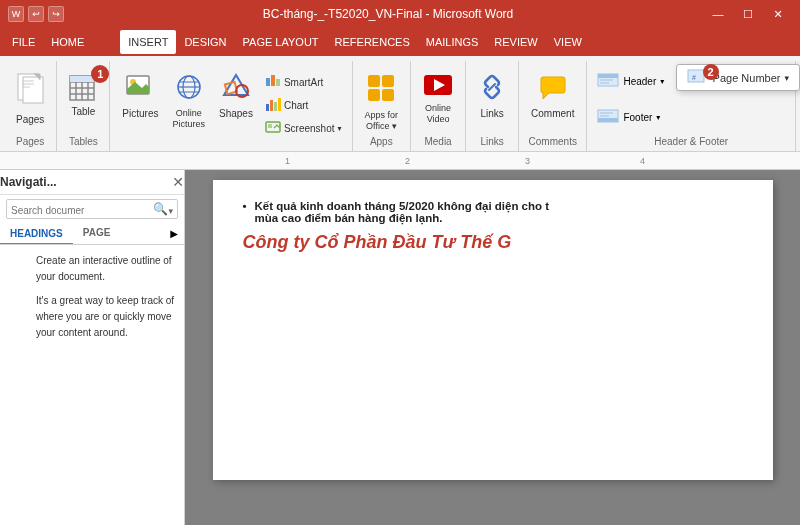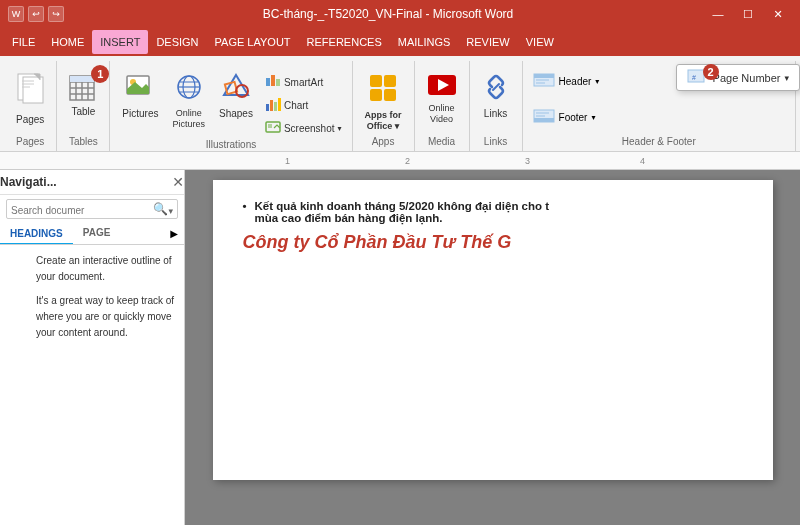--- a/index.html
+++ b/index.html
@@ -32,22 +32,23 @@
       color: white;
       padding: 4px 8px;
       font-size: 11px;
       cursor: pointer;
       border-radius: 2px;
       height: 24px;
       display: flex;
       align-items: center;
     }
     .menu-item.active {
-      background: #f9a8d4;
+      background: #ffffff;
       color: #333;
+      margin-left: 28px;
     }
 
     
     .ribbon {
       background: #f3f3f3;
       border-bottom: 1px solid #d0d0d0;
       padding: 2px 4px 0 4px;
       display: flex;
       align-items: flex-end;
       min-height: 96px;
@@ -390,35 +391,34 @@
               <rect x="1" y="3" width="14" height="10" fill="none" stroke="#70ad47" stroke-width="1.5" rx="1"></rect>
               <rect x="3" y="5" width="4" height="4" fill="#70ad47" opacity="0.5"></rect>
               <polyline points="9,9 12,6 15,9" fill="none" stroke="#70ad47" stroke-width="1.2"></polyline>
             </svg>
           </span>
           <span>Screenshot</span>
           <span style="font-size:8px;">▾</span>
         </div>
       </div>
     </div>
-    <div class="ribbon-group-label">Illustrations</div>
   </div>
 
   <div class="ribbon-group">
     <div class="ribbon-items">
       <div class="ribbon-btn-large">
         <div class="icon" style="margin-top:4px;">
           <svg width="30" height="30" viewBox="0 0 30 30">
             <rect x="2" y="2" width="12" height="12" rx="2" fill="#f0a800"></rect>
             <rect x="16" y="2" width="12" height="12" rx="2" fill="#f0a800"></rect>
             <rect x="2" y="16" width="12" height="12" rx="2" fill="#f0a800"></rect>
             <rect x="16" y="16" width="12" height="12" rx="2" fill="#f0a800"></rect>
           </svg>
         </div>
-        <div class="label" style="font-size:9px;font-weight:bold;">Apps for<br>Office ▾</div>
+        <div class="label" style="font-size:9px;">Apps for<br>Office ▾</div>
       </div>
     </div>
     <div class="ribbon-group-label">Apps</div>
   </div>
 
   <div class="ribbon-group">
     <div class="ribbon-items">
       <div class="ribbon-btn-large">
         <div class="icon" style="margin-top:4px;">
           <svg width="30" height="22" viewBox="0 0 30 22">
@@ -441,20 +441,33 @@
             <path d="M20 12 Q22 10 20 8 L16 4 Q14 2 12 4 L8 8 Q6 10 8 12 L10 14" fill="none" stroke="#4472c4" stroke-width="2.5" stroke-linecap="round"></path>
             <line x1="11" y1="17" x2="17" y2="11" stroke="#4472c4" stroke-width="2" stroke-linecap="round"></line>
           </svg>
         </div>
         <div class="label">Links</div>
       </div>
     </div>
     <div class="ribbon-group-label">Links</div>
   </div>
 
+  <div class="ribbon-group">
+    <div class="ribbon-items">
+      <div class="ribbon-btn-large">
+        <div class="icon" style="margin-top:4px;">
+          <svg width="28" height="28" viewBox="0 0 28 28">
+            <path d="M4 4 H24 Q26 4 26 6 V18 Q26 20 24 20 H10 L4 26 V20 H4 Q2 20 2 18 V6 Q2 4 4 4Z" fill="#ffc000" stroke="#e0a800" stroke-width="1"></path>
+          </svg>
+        </div>
+        <div class="label">Comment</div>
+      </div>
+    </div>
+    <div class="ribbon-group-label">Comments</div>
+  </div>
 
   <div class="ribbon-group" style="flex:1;">
     <div class="ribbon-items">
       <div class="ribbon-col ribbon-group-header-footer">
         <div class="hf-btn">
           <span>
             <svg width="22" height="14" viewBox="0 0 22 14">
               <rect x="1" y="1" width="20" height="12" fill="#dce9f7" stroke="#9dc3e6" stroke-width="1"></rect>
               <rect x="1" y="1" width="20" height="4" fill="#9dc3e6"></rect>
               <line x1="3" y1="7" x2="16" y2="7" stroke="#9dc3e6" stroke-width="1"></line>

